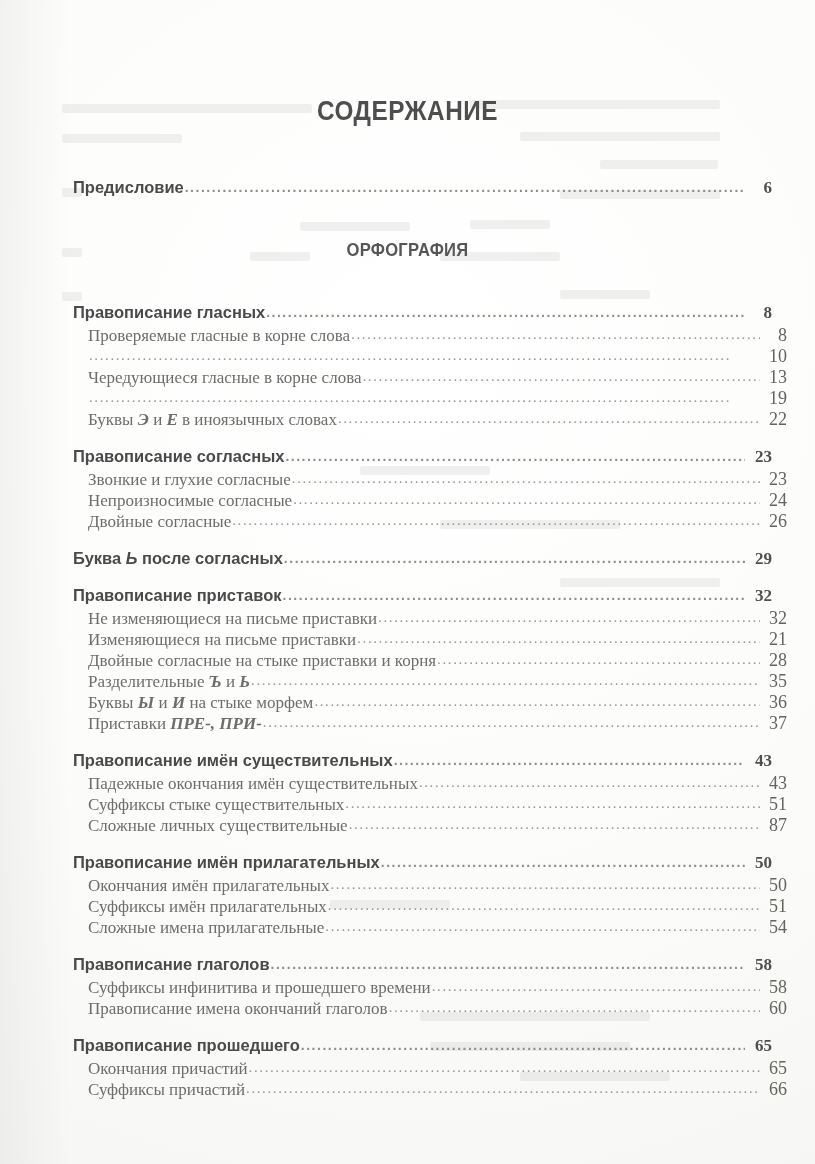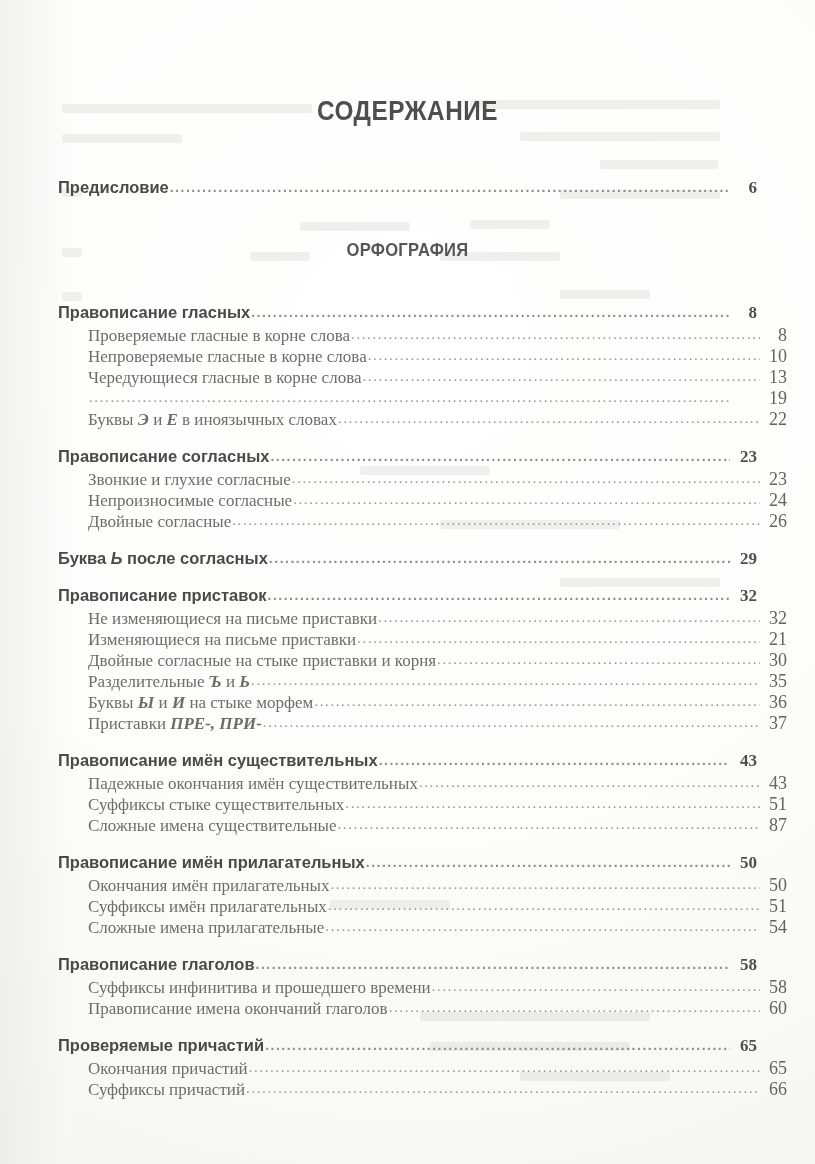--- a/index.html
+++ b/index.html
@@ -118,20 +118,21 @@
 
   
   .row.head {
     font-family: "Liberation Sans", "DejaVu Sans", sans-serif;
     font-weight: bold;
     font-size: 16.5px;
     color: #4a4a4a;
     margin-top: 17px;
     margin-bottom: 2px;
     padding-left: 0;
+    margin-left: 15px;
   }
   .row.head .label { transform-origin: left center; }
   .row.head .leader { color: #8d8d8a; position: relative; top: -1px; }
   .row.head .leader::before { letter-spacing: 1.5px; font-size: 14px; }
   .row.head .page { font-size: 17px; color: #4f4f4f; min-width: 26px; }
 
   
   .row.sub {
     font-family: "Liberation Serif", "DejaVu Serif", serif;
     font-size: 17px;
@@ -190,21 +191,20 @@
         <span class="label">Правописание гласных</span>
         <span class="leader"></span>
         <span class="page">8</span>
       </div>
       <div class="row sub">
         <span class="label">Проверяемые гласные в корне слова</span>
         <span class="leader"></span>
         <span class="page">8</span>
       </div>
       <div class="row sub">
-        <span class="label">Непроверяемые гласные в корне слова</span>
         <span class="leader"></span>
         <span class="page">10</span>
       </div>
       <div class="row sub">
         <span class="label">Чередующиеся гласные в корне слова</span>
         <span class="leader"></span>
         <span class="page">13</span>
       </div>
       <div class="row sub">
         <span class="leader"></span>
@@ -251,21 +251,21 @@
         <span class="page">32</span>
       </div>
       <div class="row sub">
         <span class="label">Изменяющиеся на письме приставки</span>
         <span class="leader"></span>
         <span class="page">21</span>
       </div>
       <div class="row sub">
         <span class="label">Двойные согласные на стыке приставки и корня</span>
         <span class="leader"></span>
-        <span class="page">30</span>
+        <span class="page">28</span>
       </div>
       <div class="row sub">
         <span class="label">Разделительные <i class="em">Ъ</i> и <i class="em">Ь</i></span>
         <span class="leader"></span>
         <span class="page">35</span>
       </div>
       <div class="row sub">
         <span class="label">Буквы <i class="em">Ы</i> и <i class="em">И</i> на стыке морфем</span>
         <span class="leader"></span>
         <span class="page">36</span>
@@ -284,21 +284,21 @@
         <span class="label">Падежные окончания имён существительных</span>
         <span class="leader"></span>
         <span class="page">43</span>
       </div>
       <div class="row sub">
         <span class="label">Суффиксы стыке существительных</span>
         <span class="leader"></span>
         <span class="page">51</span>
       </div>
       <div class="row sub">
-        <span class="label">Сложные имена существительные</span>
+        <span class="label">Сложные личных существительные</span>
         <span class="leader"></span>
         <span class="page">87</span>
       </div>
       <div class="row head">
         <span class="label">Правописание имён прилагательных</span>
         <span class="leader"></span>
         <span class="page">50</span>
       </div>
       <div class="row sub">
         <span class="label">Окончания имён прилагательных</span>
@@ -324,21 +324,21 @@
         <span class="label">Суффиксы инфинитива и прошедшего времени</span>
         <span class="leader"></span>
         <span class="page">58</span>
       </div>
       <div class="row sub">
         <span class="label">Правописание имена окончаний глаголов</span>
         <span class="leader"></span>
         <span class="page">60</span>
       </div>
       <div class="row head">
-        <span class="label">Проверяемые причастий</span>
+        <span class="label">Правописание прошедшего</span>
         <span class="leader"></span>
         <span class="page">65</span>
       </div>
       <div class="row sub">
         <span class="label">Окончания причастий</span>
         <span class="leader"></span>
         <span class="page">65</span>
       </div>
       <div class="row sub">
         <span class="label">Суффиксы причастий</span>

